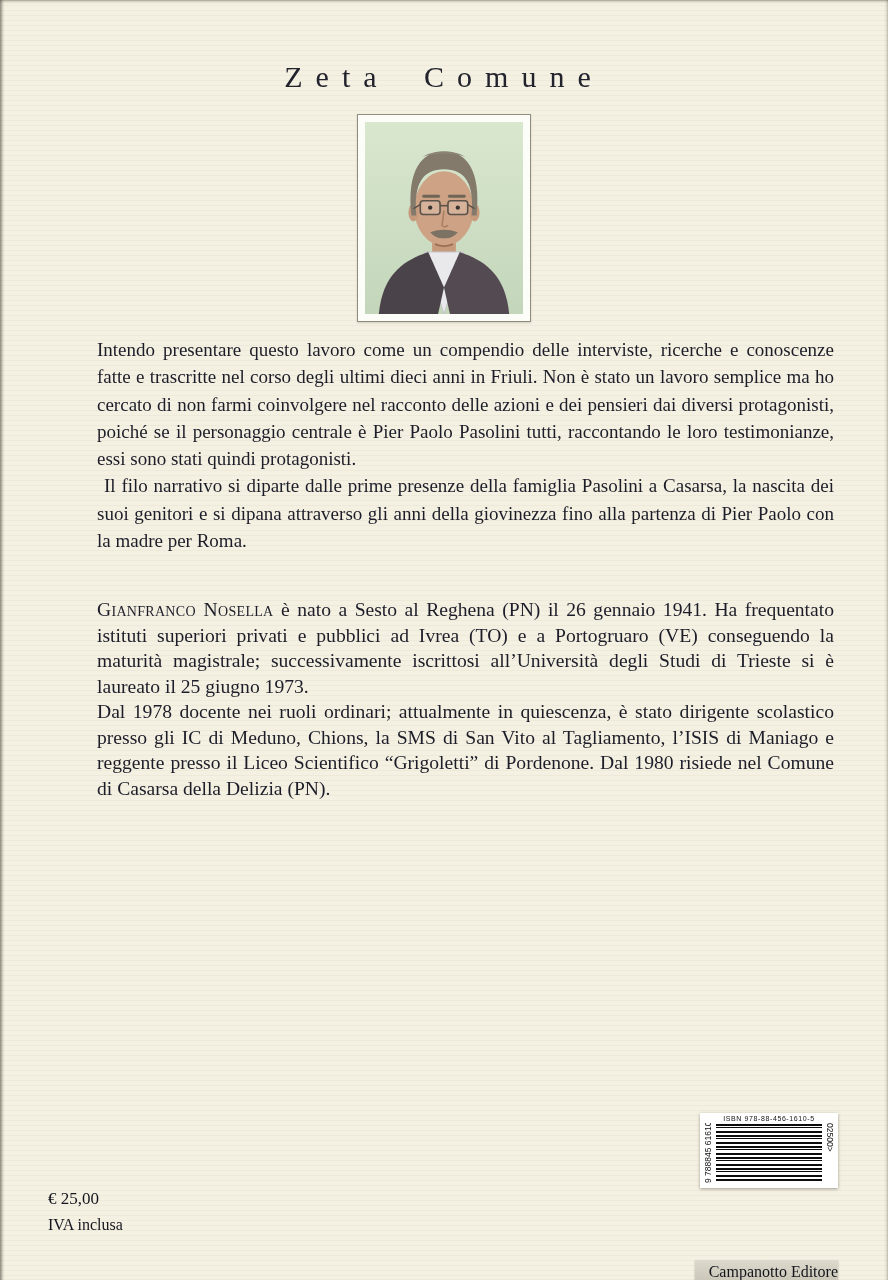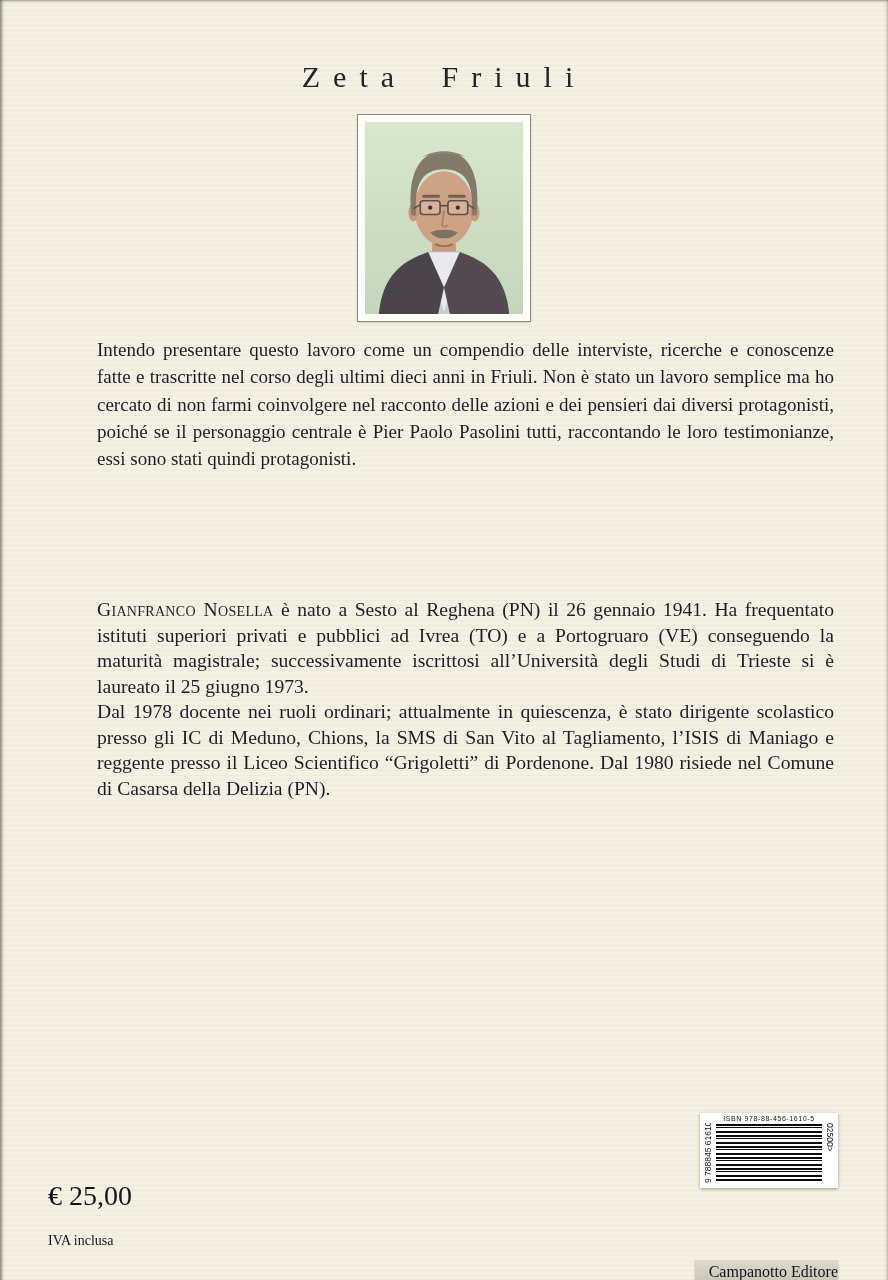--- a/index.html
+++ b/index.html
@@ -37,22 +37,22 @@
     text-align:justify; color:#1d1d29;
   }
   .description p + p { text-indent:7px; }
   .bio {
     position:absolute; left:97px; top:597px; width:737px;
     font-size:19.6px; line-height:25.5px;
     text-align:justify; color:#1d1d29;
   }
   .bio-lead { font-variant:small-caps; letter-spacing:0.3px; }
   .price-block { position:absolute; left:48px; top:1180px; color:#15151f; }
-  .price { font-size:28px; }
-  .vat { font-size:14px; margin-top:21px; }
+  .price { font-size:17px;margin-top:9px; }
+  .vat { font-size:16px; margin-top:7px; }
   .barcode-box {
     position:absolute; left:700px; top:1113px;
     width:138px; height:75px;
     background:#ffffff;
     padding:2px 3px 3px 3px;
     box-shadow:0 1px 3px rgba(0,0,0,0.35);
   }
   .isbn-line {
     font-family:"Liberation Sans", sans-serif;
     font-size:7px; letter-spacing:0.6px;
@@ -86,21 +86,21 @@
     display:flex; align-items:center; justify-content:flex-end;
     box-shadow:0 1px 2px rgba(0,0,0,0.25);
   }
   .publisher-name { font-size:16px; color:#14141c; white-space:nowrap; }
 </style>
 </head>
 <body>
 
 <div class="page">
 
-  <div class="series-title">Zeta Friuli</div>
+  <div class="series-title">Zeta Comune</div>
 
   <div class="photo-frame">
     <svg viewBox="0 0 160 195" preserveAspectRatio="none">
       <defs>
         <linearGradient id="bgGrad" x1="0" y1="0" x2="0" y2="1">
           <stop offset="0" stop-color="#d9e7cf"></stop>
           <stop offset="1" stop-color="#c3d6ba"></stop>
         </linearGradient>
       </defs>
       <rect x="0" y="0" width="160" height="195" fill="url(#bgGrad)"></rect>
@@ -138,20 +138,21 @@
 
       <path d="M14,195 C18,152 42,140 64,132 L80,168 L74,195 Z" fill="#4b434a"></path>
       <path d="M146,195 C142,152 118,140 96,132 L80,168 L86,195 Z" fill="#544b52"></path>
       <path d="M64,132 L80,168 L72,150 Z" fill="#3a333a"></path>
       <path d="M96,132 L80,168 L88,150 Z" fill="#3a333a"></path>
     </svg>
   </div>
 
   <div class="description">
     <p>Intendo presentare questo lavoro come un compendio delle interviste, ricerche e conoscenze fatte e trascritte nel corso degli ultimi dieci anni in Friuli. Non è stato un lavoro semplice ma ho cercato di non farmi coinvolgere nel racconto delle azioni e dei pensieri dai diversi protagonisti, poiché se il personaggio centrale è Pier Paolo Pasolini tutti, raccontando le loro testimonianze, essi sono stati quindi protagonisti.</p>
+    <p>Il filo narrativo si diparte dalle prime presenze della famiglia Pasolini a Casarsa, la nascita dei suoi genitori e si dipana attraverso gli anni della giovinezza fino alla partenza di Pier Paolo con la madre per Roma.</p>
   </div>
 
   <div class="bio">
     <p><span class="bio-lead">Gianfranco Nosella</span><span> è nato a Sesto al Reghena (PN) il 26 gennaio 1941. Ha frequentato istituti superiori privati e pubblici ad Ivrea (TO) e a Portogruaro (VE) conseguendo la maturità magistrale; successivamente iscrittosi all’Università degli Studi di Trieste si è laureato il 25 giugno 1973.</span></p>
     <p>Dal 1978 docente nei ruoli ordinari; attualmente in quiescenza, è stato dirigente scolastico presso gli IC di Meduno, Chions, la SMS di San Vito al Tagliamento, l’ISIS di Maniago e reggente presso il Liceo Scientifico “Grigoletti” di Pordenone. Dal 1980 risiede nel Comune di Casarsa della Delizia (PN).</p>
   </div>
 
   <div class="price-block">
     <div class="price">€ 25,00</div>
     <div class="vat">IVA inclusa</div>

